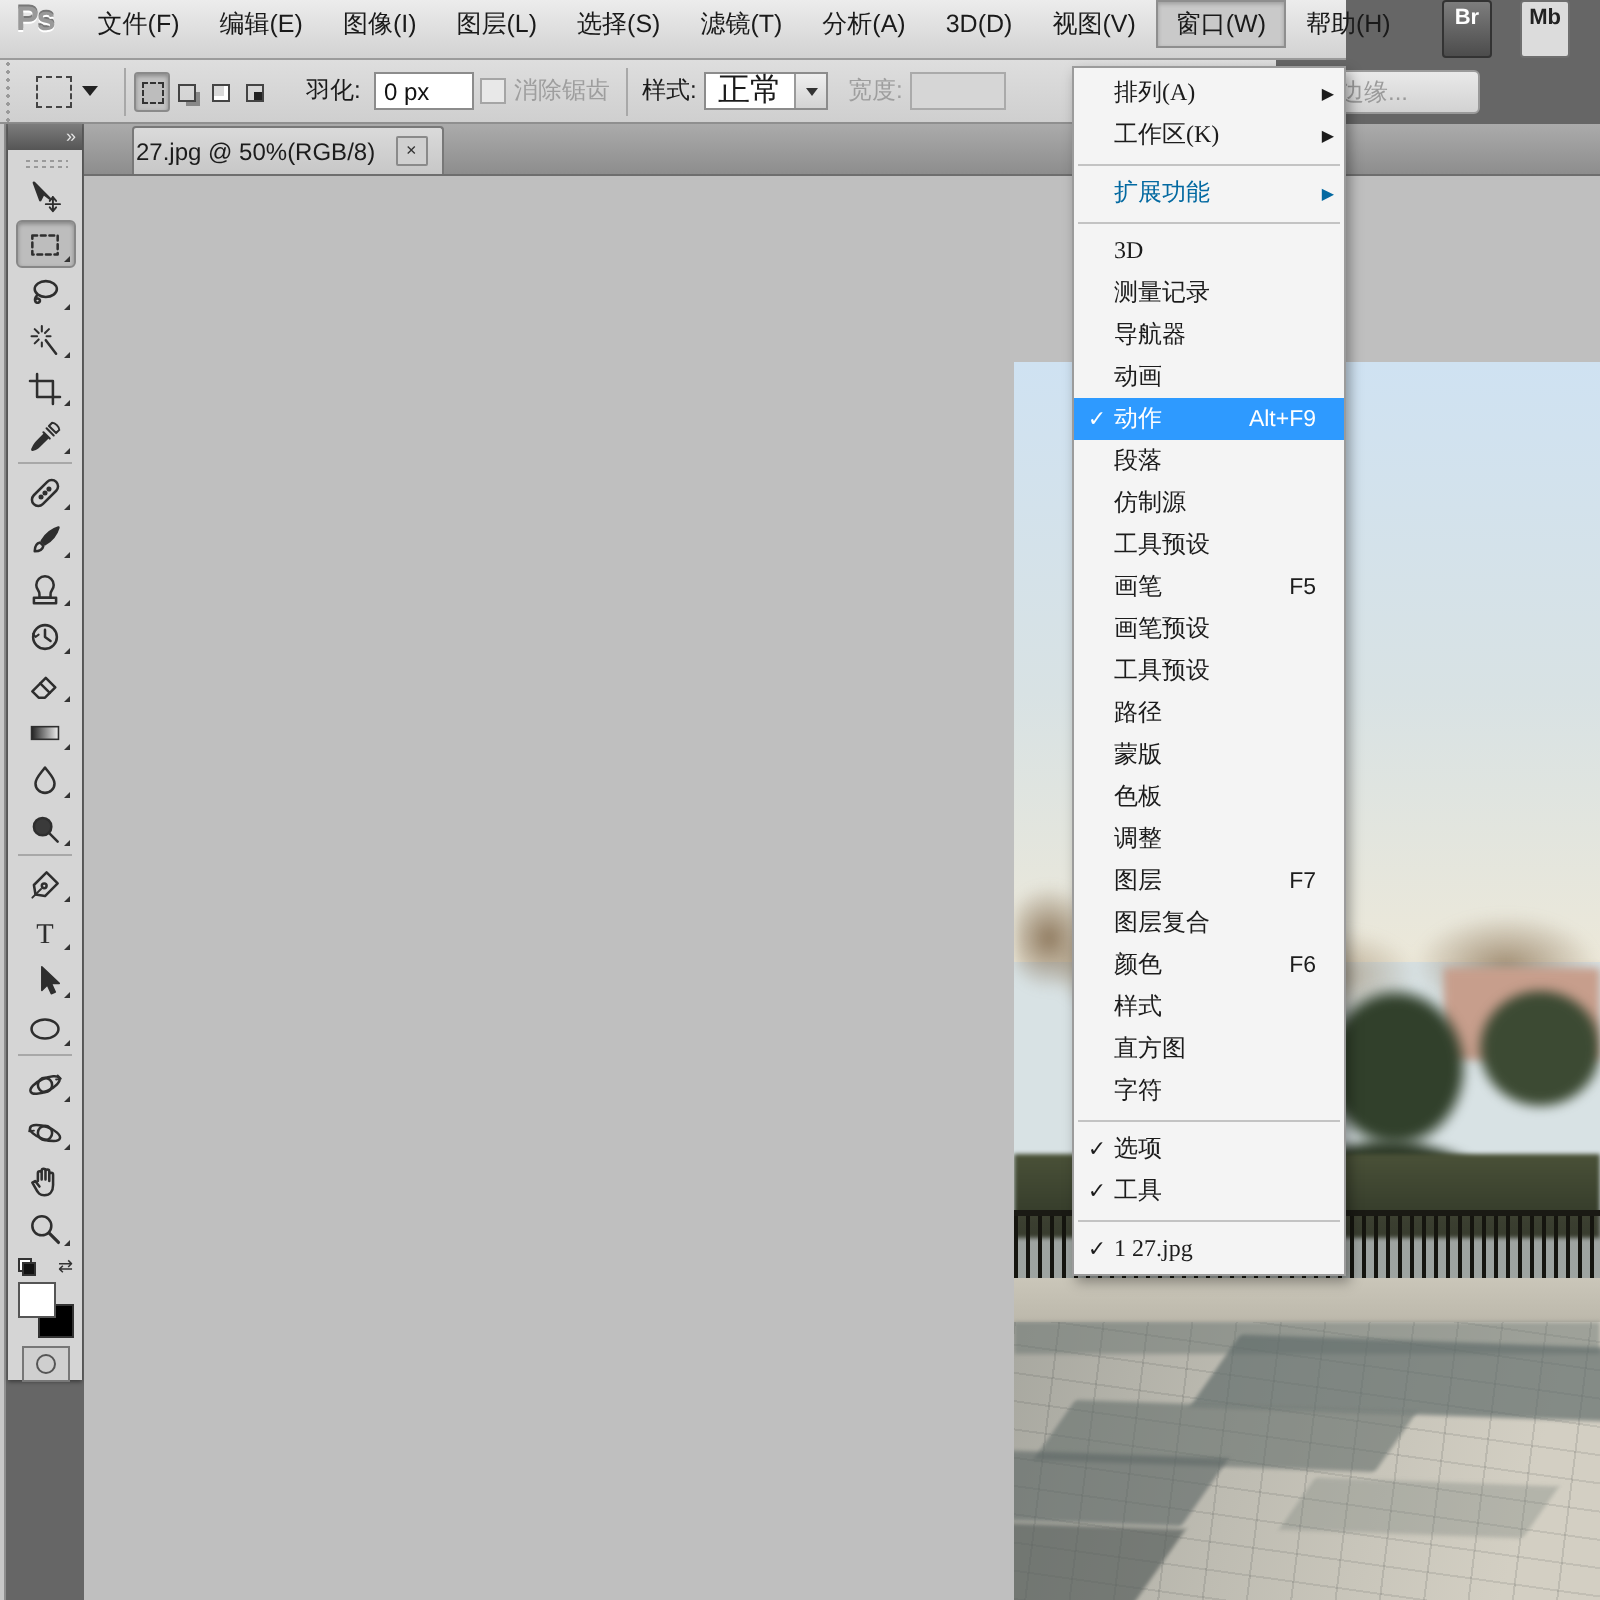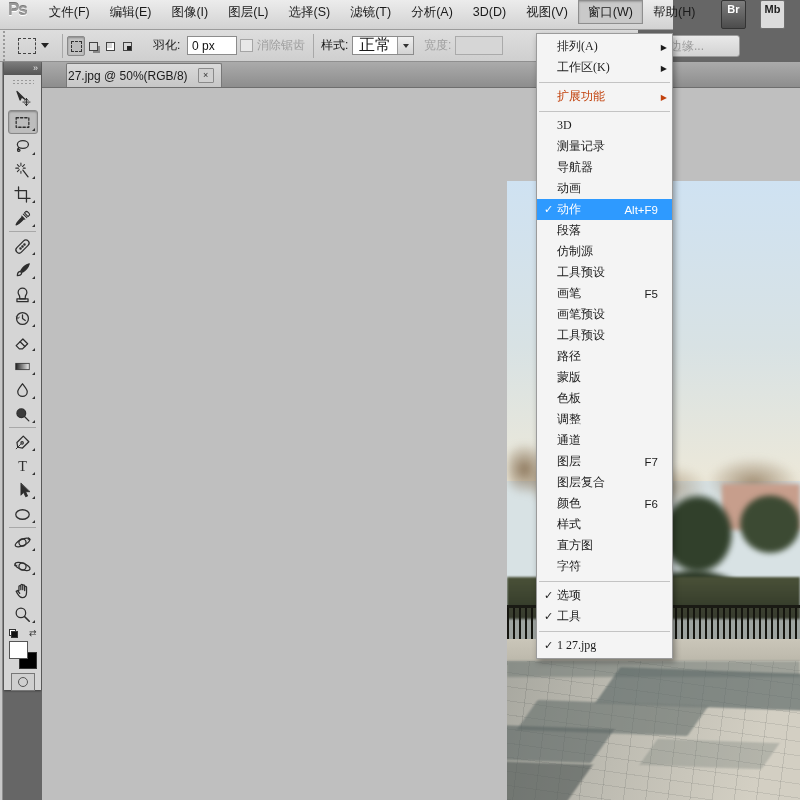--- a/index.html
+++ b/index.html
@@ -141,21 +141,21 @@
 
   
   #window-menu{position:absolute;left:536px;top:33px;width:137px;box-sizing:border-box;
     background:#f4f4f4;border:1px solid #9b9b9b;box-shadow:2px 3px 6px rgba(0,0,0,.35);
     padding:2px 0;z-index:30;font-size:12px;color:#1c1c1c;}
   .wrow{position:relative;display:flex;align-items:center;height:21px;}
   .wrow .chk{width:17px;padding-left:3px;text-align:center;font-size:11px;flex:none;}
   .wrow .wlbl{flex:1;white-space:nowrap;font-family:Liberation Serif, serif;}
   .wrow .wsc{margin-right:14px;font-size:11.5px;}
   .wrow .warr{position:absolute;right:5px;top:50%;transform:translateY(-50%);font-size:8px;}
-  .wrow.disabled{color:#c2410c;}
+  .wrow.disabled{color:#0369a1;}
   .wrow.hl{background:var(--accent,#2e9aff);color:#fff;}
   .wsep{height:8px;display:flex;align-items:center;}
   .wsep i{display:block;width:100%;height:1px;background:#c3c3c3;margin:0 2px;}
 </style>
 </head>
 <body>
 
 <div id="app">
 
   <div id="menubar">
@@ -499,24 +499,20 @@
       <div class="wrow">
         <span class="chk"></span>
         <span class="wlbl">色板</span>
       </div>
       <div class="wrow">
         <span class="chk"></span>
         <span class="wlbl">调整</span>
       </div>
       <div class="wrow">
         <span class="chk"></span>
-        <span class="wlbl">通道</span>
-      </div>
-      <div class="wrow">
-        <span class="chk"></span>
         <span class="wlbl">图层</span>
         <span class="wsc">F7</span>
       </div>
       <div class="wrow">
         <span class="chk"></span>
         <span class="wlbl">图层复合</span>
       </div>
       <div class="wrow">
         <span class="chk"></span>
         <span class="wlbl">颜色</span>

